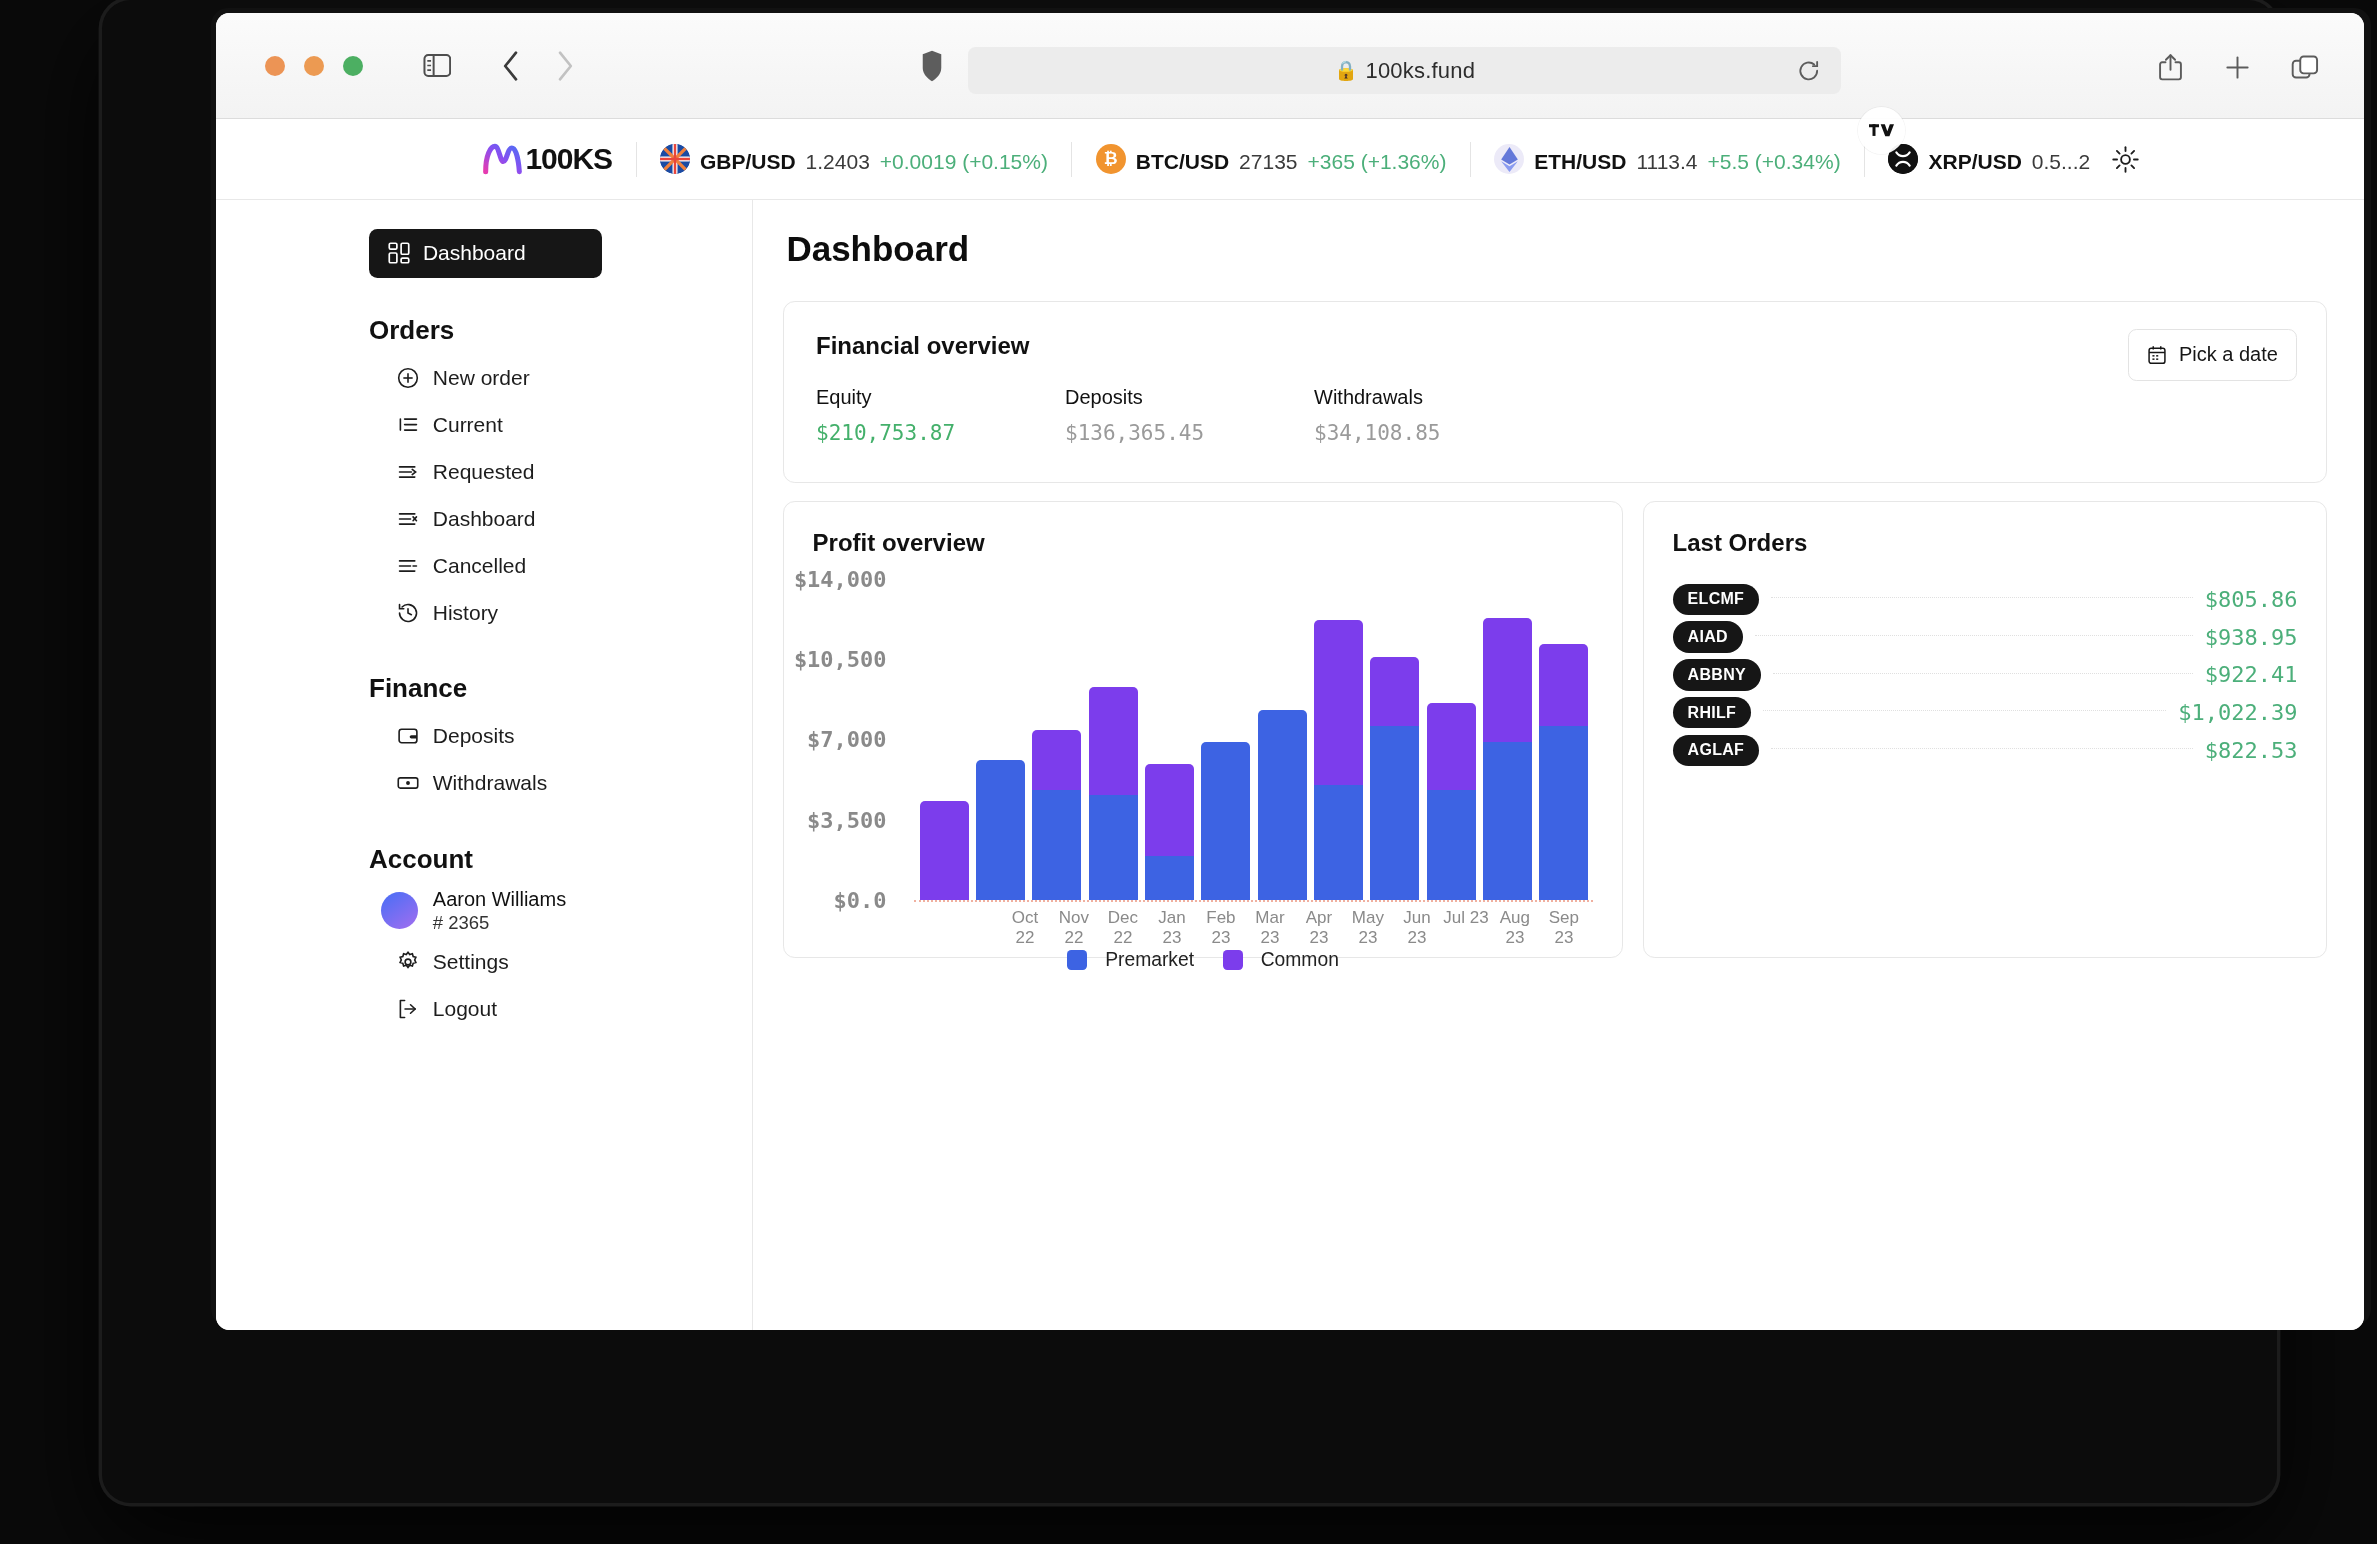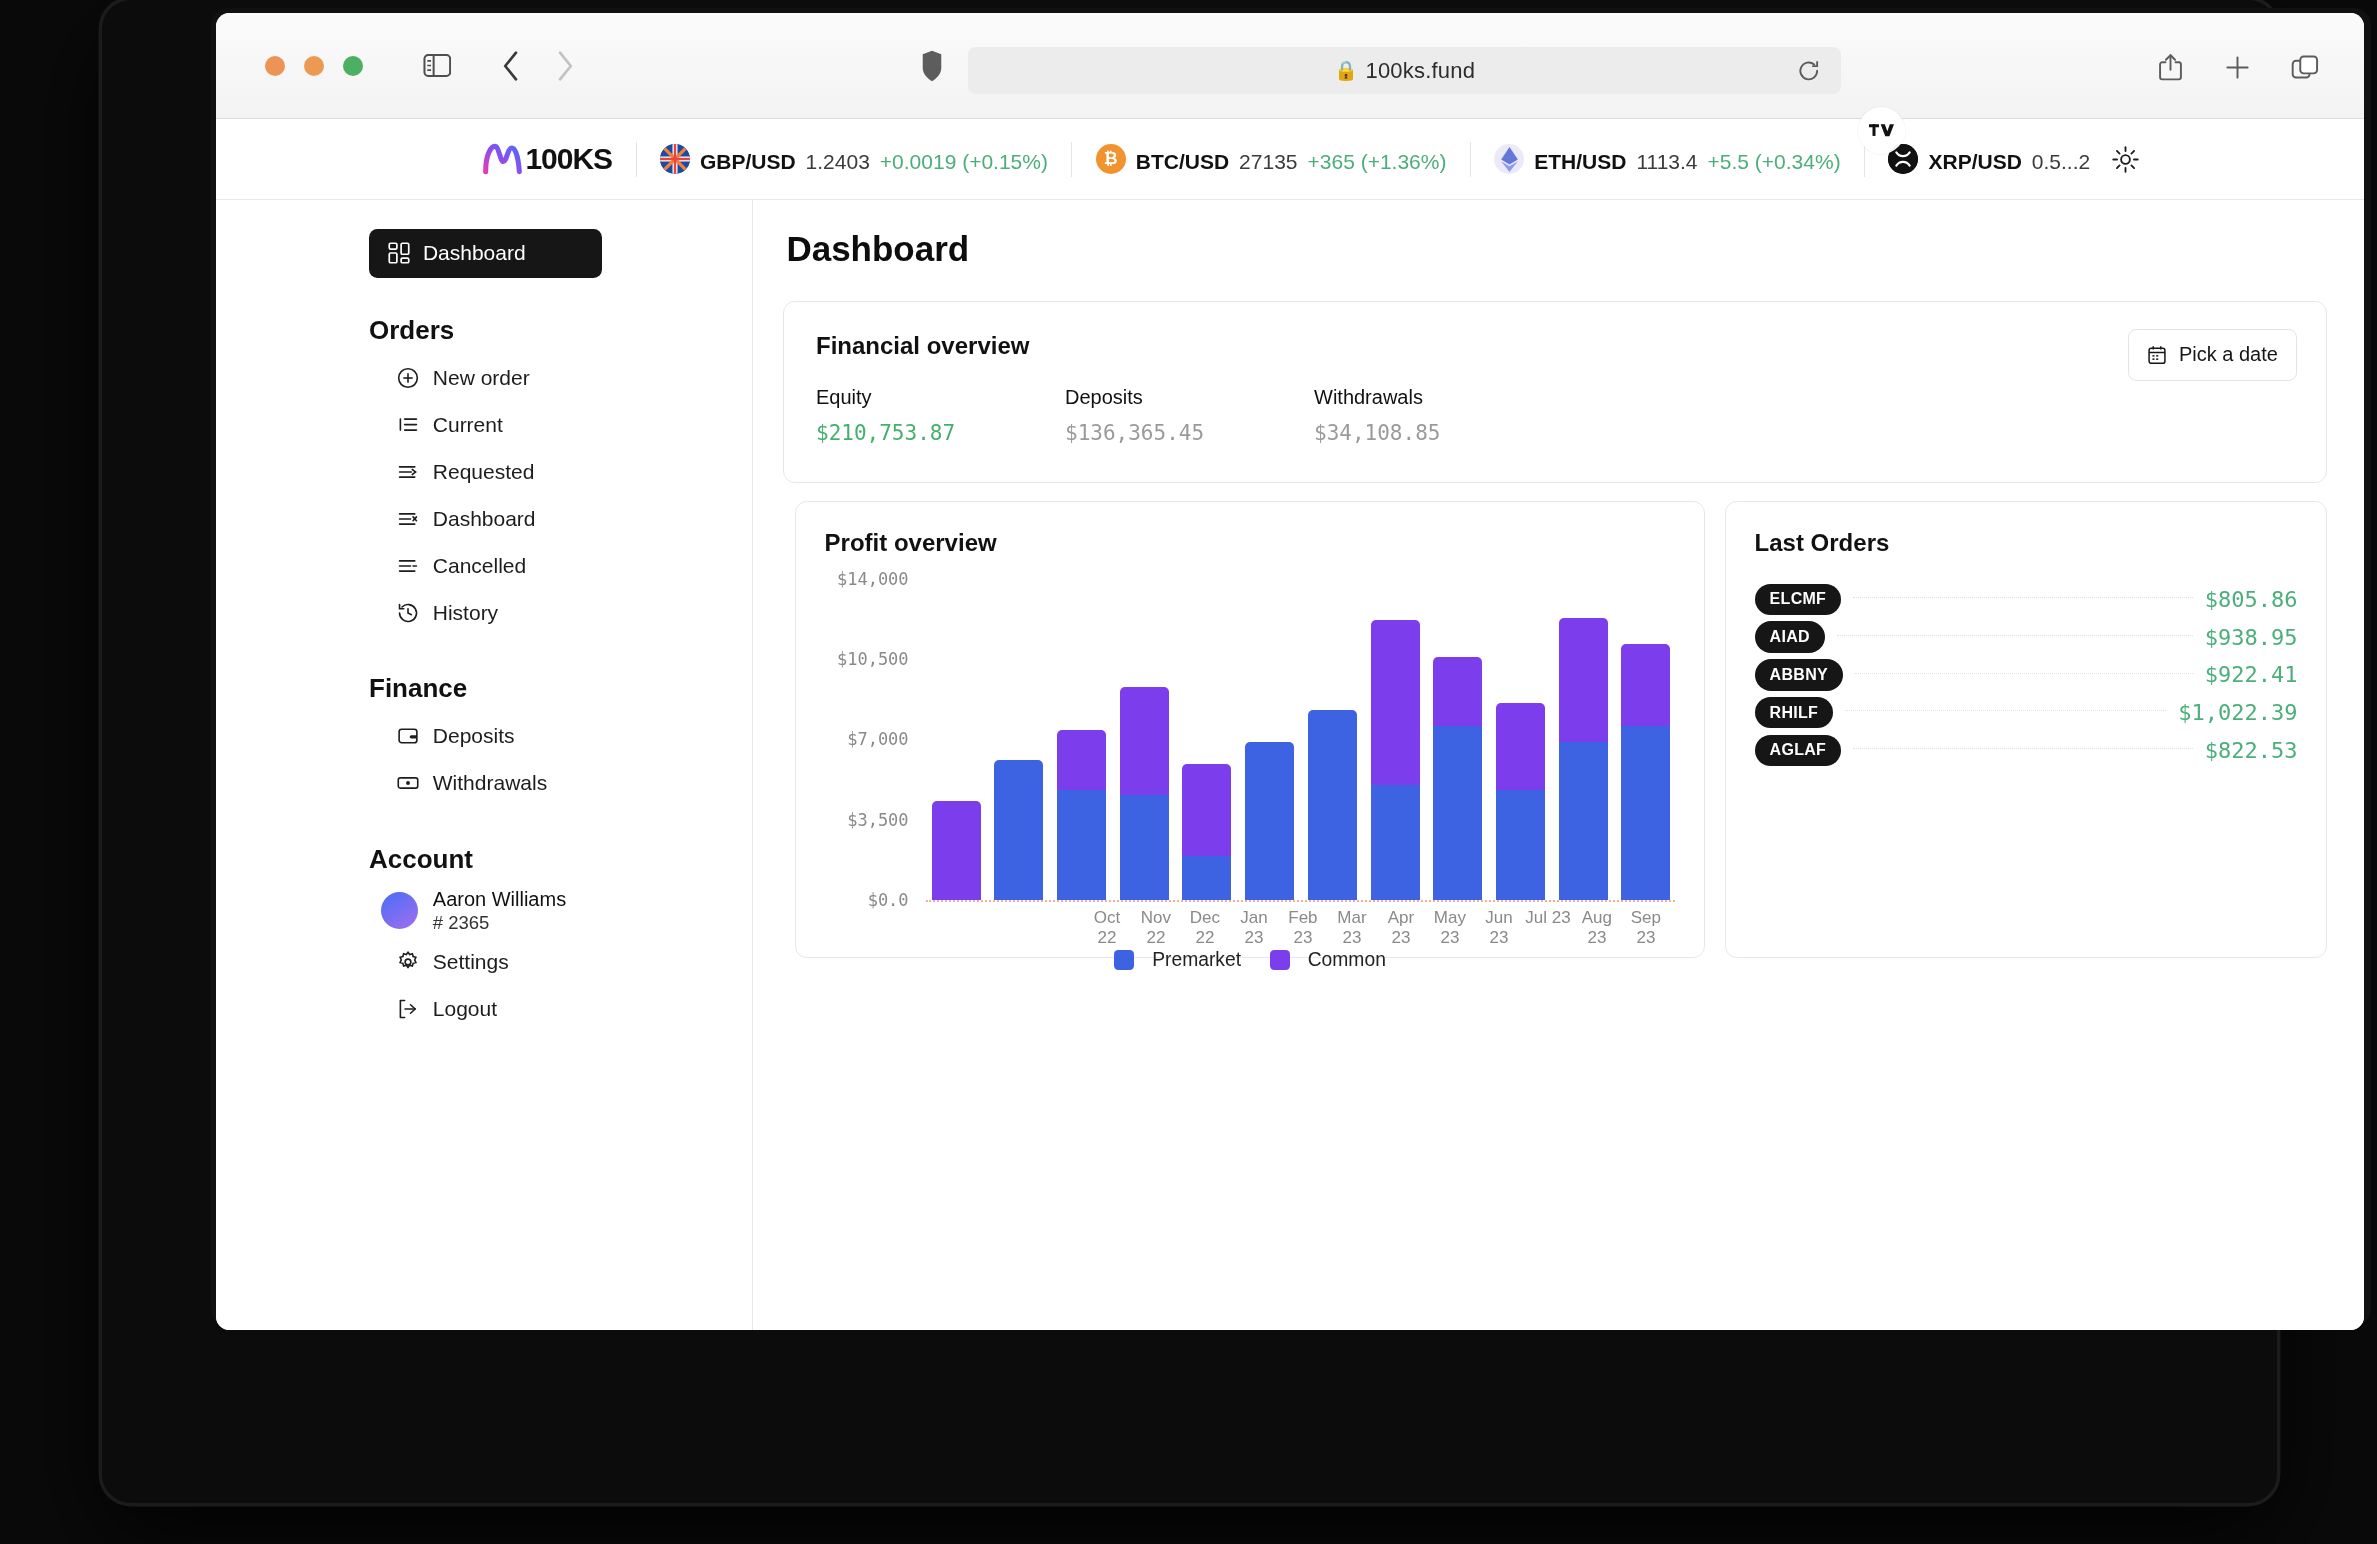--- a/index.html
+++ b/index.html
@@ -201,34 +201,35 @@
     font-size: 20px; color: #161616;
   }
   #fin-stats { display: flex; margin-top: 26px; }
   .stat { width: 249px; }
   .stat-label { font-size: 20px; color: #111; margin-bottom: 11.8px; }
   .stat-value { font-size: 21px; font-family: "DejaVu Sans Mono", monospace; color: #9a9a9a; }
   .stat-value.pos { color: #44b06b; }
 
   
   #lower { display: flex; gap: 20px; margin-top: 18.5px; }
-  #profit-card { width: 910px; padding: 27px 28.6px 25px 28.6px; flex: none; margin-left: 12px; }
+  #profit-card { width: 840px; padding: 27px 28.6px 25px 28.6px; flex: none; }
   #profit-title { font-size: 24px; font-weight: 700; color: #111; margin-bottom: 8.4px; }
 
   
   #chart-wrap { position: relative; height: 353px; margin-top: 22px; }
   #y-axis {
     position: absolute; left: 0; top: 0; width: 92px; height: 321px;
   }
   .ytick {
-    position: absolute; right: 8px;
-    font-size: 17px; color: #8a8a8a;
+    position: absolute; right: 18px;
+    font-size: 22px; color: #8a8a8a;
     font-family: "DejaVu Sans Mono", monospace;
     transform: translateY(-50%);
     white-space: nowrap;
+    font-weight: bold;
   }
   #plot {
     position: absolute; left: 107px; right: 5px; top: 0; height: 321px;
     display: flex; align-items: flex-end; justify-content: space-between;
   }
   #baseline {
     position: absolute; left: 101px; right: 0; top: 321px;
     border-top: 2.5px dotted #f0b0a0;
   }
   .bar-col {

